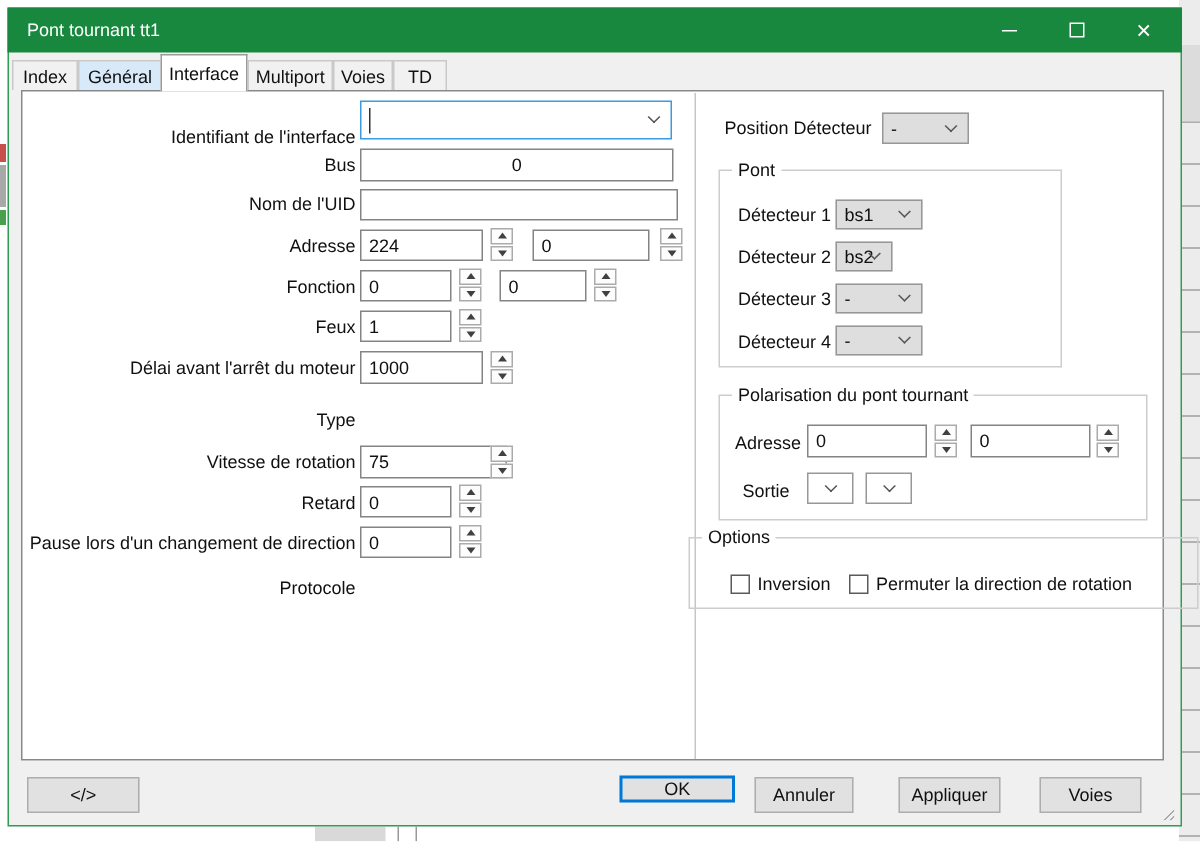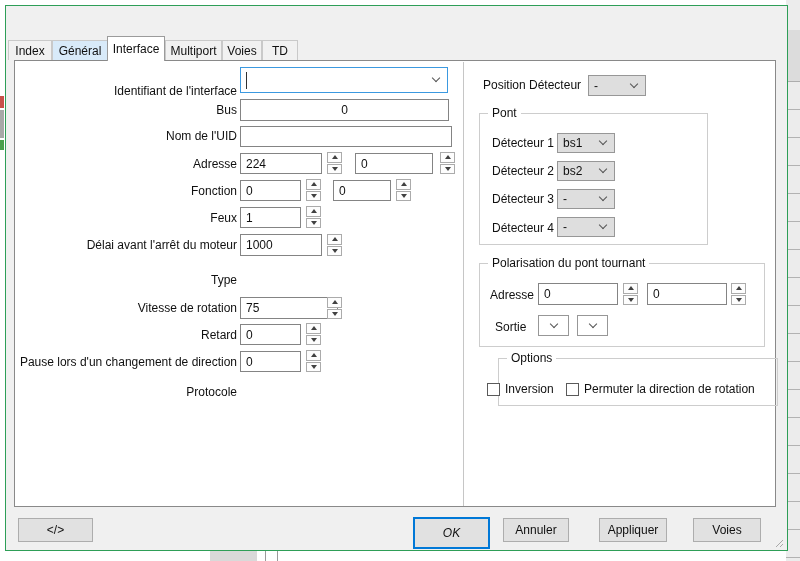--- a/index.html
+++ b/index.html
@@ -84,20 +84,32 @@
     <div class="vl2"></div>
   </div>
   <div class="bg-left">
     <div class="red"></div>
     <div class="grey"></div>
     <div class="green"></div>
   </div>
 
   <div class="dialog"></div>
 
+  <div class="titlebar">
+    <span class="title">Pont tournant tt1</span>
+    <div class="winbtn" style="right:93px;">
+      <span class="glyph-min"></span>
+    </div>
+    <div class="winbtn" style="right:48px;">
+      <span class="glyph-max"></span>
+    </div>
+    <div class="winbtn" style="right:3px;">
+      <span class="glyph-close">×</span>
+    </div>
+  </div>
 
   <div class="tab" style="left:8px; width:44px;">Index</div>
   <div class="tab hover" style="left:52px; width:56px;">Général</div>
   <div class="tab active" style="left:107px; width:58px;">Interface</div>
   <div class="tab" style="left:165px; width:57px;">Multiport</div>
   <div class="tab" style="left:222px; width:40px;">Voies</div>
   <div class="tab" style="left:262px; width:36px;">TD</div>
 
   <div class="panel"></div>
   <div class="vsep"></div>
@@ -244,21 +256,21 @@
 
   <div class="group" style="left:479px; top:113px; width:229px; height:132px;">
     <span class="legend">Pont</span>
   </div>
   <div class="lbl" style="left:492px; top:136px;">Détecteur 1</div>
   <div class="combo" style="left:557px; top:133px; width:58px; height:20px;">
     <span>bs1</span>
     <span class="chv"></span>
   </div>
   <div class="lbl" style="left:492px; top:164px;">Détecteur 2</div>
-  <div class="combo" style="left:557px; top:161px; width:58px; height:20px;">
+  <div class="combo" style="left:557px; top:161px; width:38px; height:20px;">
     <span>bs2</span>
     <span class="chv"></span>
   </div>
   <div class="lbl" style="left:492px; top:192px;">Détecteur 3</div>
   <div class="combo" style="left:557px; top:189px; width:58px; height:20px;">
     <span>-</span>
     <span class="chv"></span>
   </div>
   <div class="lbl" style="left:492px; top:221px;">Détecteur 4</div>
   <div class="combo" style="left:557px; top:217px; width:58px; height:20px;">
@@ -293,36 +305,36 @@
       </div>
   </div>
   <div class="lbl" style="left:495px; top:320px;">Sortie</div>
   <div class="combo white" style="left:538px; top:315px; width:31px; height:21px;">
     <span class="chv" style="right:11px;"></span>
   </div>
   <div class="combo white" style="left:577px; top:315px; width:31px; height:21px;">
     <span class="chv" style="right:11px;"></span>
   </div>
 
-  <div class="group" style="left:498px; top:358px; width:280px; height:48px;">
+  <div class="group" style="left:459px; top:358px; width:340px; height:48px;">
     <span class="legend">Options</span>
   </div>
   <div class="cbrow" style="left:487px; top:382px;">
     <span class="cbox"></span>
     <span>Inversion</span>
   </div>
   <div class="cbrow" style="left:566px; top:382px;">
     <span class="cbox"></span>
     <span>Permuter la direction de rotation</span>
   </div>
 
   <div class="btn" style="left:18px; top:518px; width:75px; height:24px;">
     <span>&lt;/&gt;</span>
   </div>
-  <div class="btn default" style="left:413px; top:517px; width:77px; height:32px;font-style:italic;">
+  <div class="btn default" style="left:413px; top:517px; width:77px; height:18px;">
     <span>OK</span>
   </div>
   <div class="btn" style="left:503px; top:518px; width:66px; height:24px;">
     <span>Annuler</span>
   </div>
   <div class="btn" style="left:599px; top:518px; width:68px; height:24px;">
     <span>Appliquer</span>
   </div>
   <div class="btn" style="left:693px; top:518px; width:68px; height:24px;">
     <span>Voies</span>

